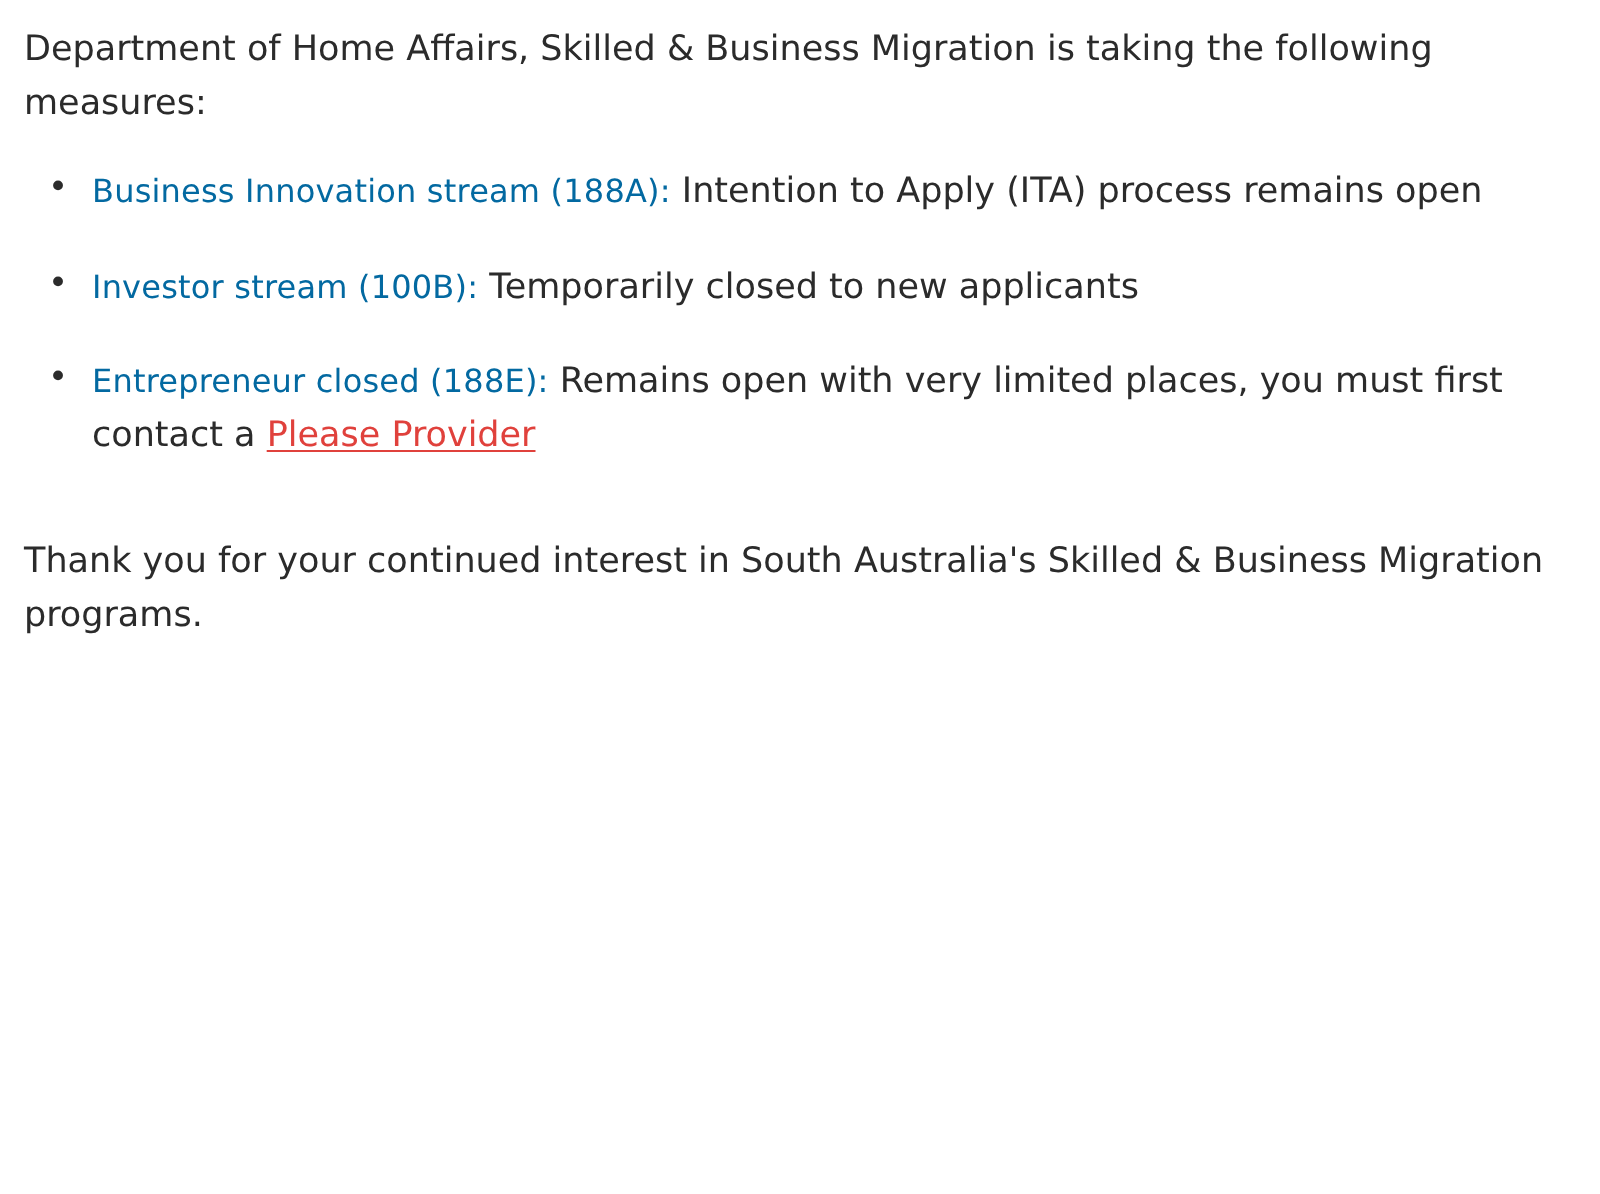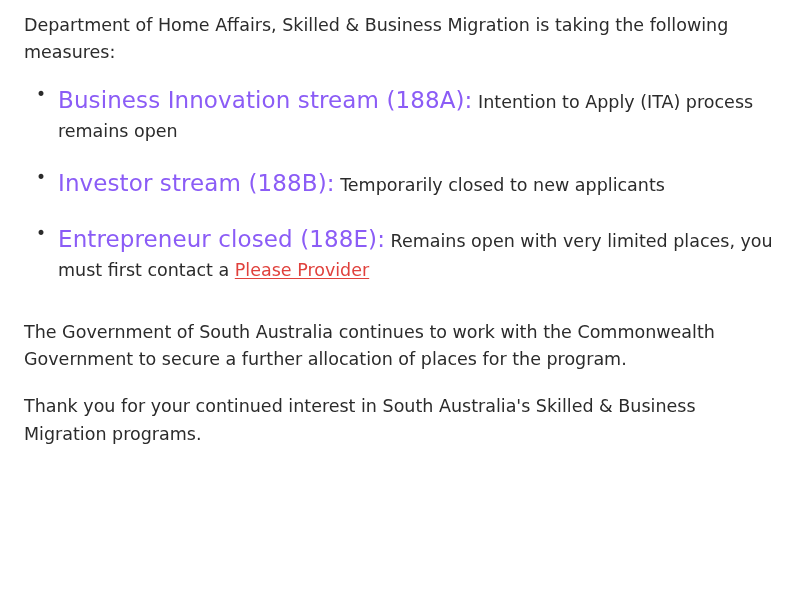--- a/index.html
+++ b/index.html
@@ -8,21 +8,21 @@
     background: #ffffff;
   }
   body {
     width: 800px;
     height: 597px;
     font-family: "DejaVu Sans", sans-serif;
     color: #2b2b2b;
     overflow: hidden;
   }
   .page {
-    padding: 6px 24px 0 24px;
+    padding: 6px 24px 0 12px;
     box-sizing: border-box;
     width: 800px;
   }
   p.intro {
     font-size: 17.5px;
     line-height: 1.52;
     margin: 6px 0 18px 0;
     color: #2b2b2b;
     font-weight: 400;
   }
@@ -41,22 +41,22 @@
   }
   ul.measures li:before {
     content: "\2022";
     position: absolute;
     left: 12px;
     top: -1px;
     font-size: 17px;
     color: #2b2b2b;
   }
   .stream-name {
-    font-size: 23px;
-    color: #8b5cf6;
+    font-size: 16px;
+    color: #0369a1;
     letter-spacing: 0.1px;
   }
   .stream-desc {
     font-size: 17.5px;
     color: #2b2b2b;
   }
   p.body-para {
     font-size: 17.5px;
     line-height: 1.55;
     margin: 0 0 20px 0;
@@ -76,27 +76,26 @@
 
 <div class="page">
 
   <p class="intro">Department of Home Affairs, Skilled &amp; Business Migration is taking the following measures:</p>
 
   <ul class="measures">
     <li>
       <span class="stream-name">Business Innovation stream (188A):</span><span class="stream-desc"> Intention to Apply (ITA) process remains open</span>
     </li>
     <li>
-      <span class="stream-name">Investor stream (188B):</span><span class="stream-desc"> Temporarily closed to new applicants</span>
+      <span class="stream-name">Investor stream (100B):</span><span class="stream-desc"> Temporarily closed to new applicants</span>
     </li>
     <li>
       <span class="stream-name">Entrepreneur closed (188E):</span><span class="stream-desc"> Remains open with very limited places, you must first contact a </span><a class="link" href="#">Please Provider</a>
     </li>
   </ul>
 
   <div class="spacer-top"></div>
 
-  <p class="body-para">The Government of South Australia continues to work with the Commonwealth Government to secure a further allocation of places for the program.</p>
 
 
   <p class="body-para">Thank you for your continued interest in South Australia's Skilled &amp; Business Migration programs.</p>
 
 </div>
 
 </body></html>

